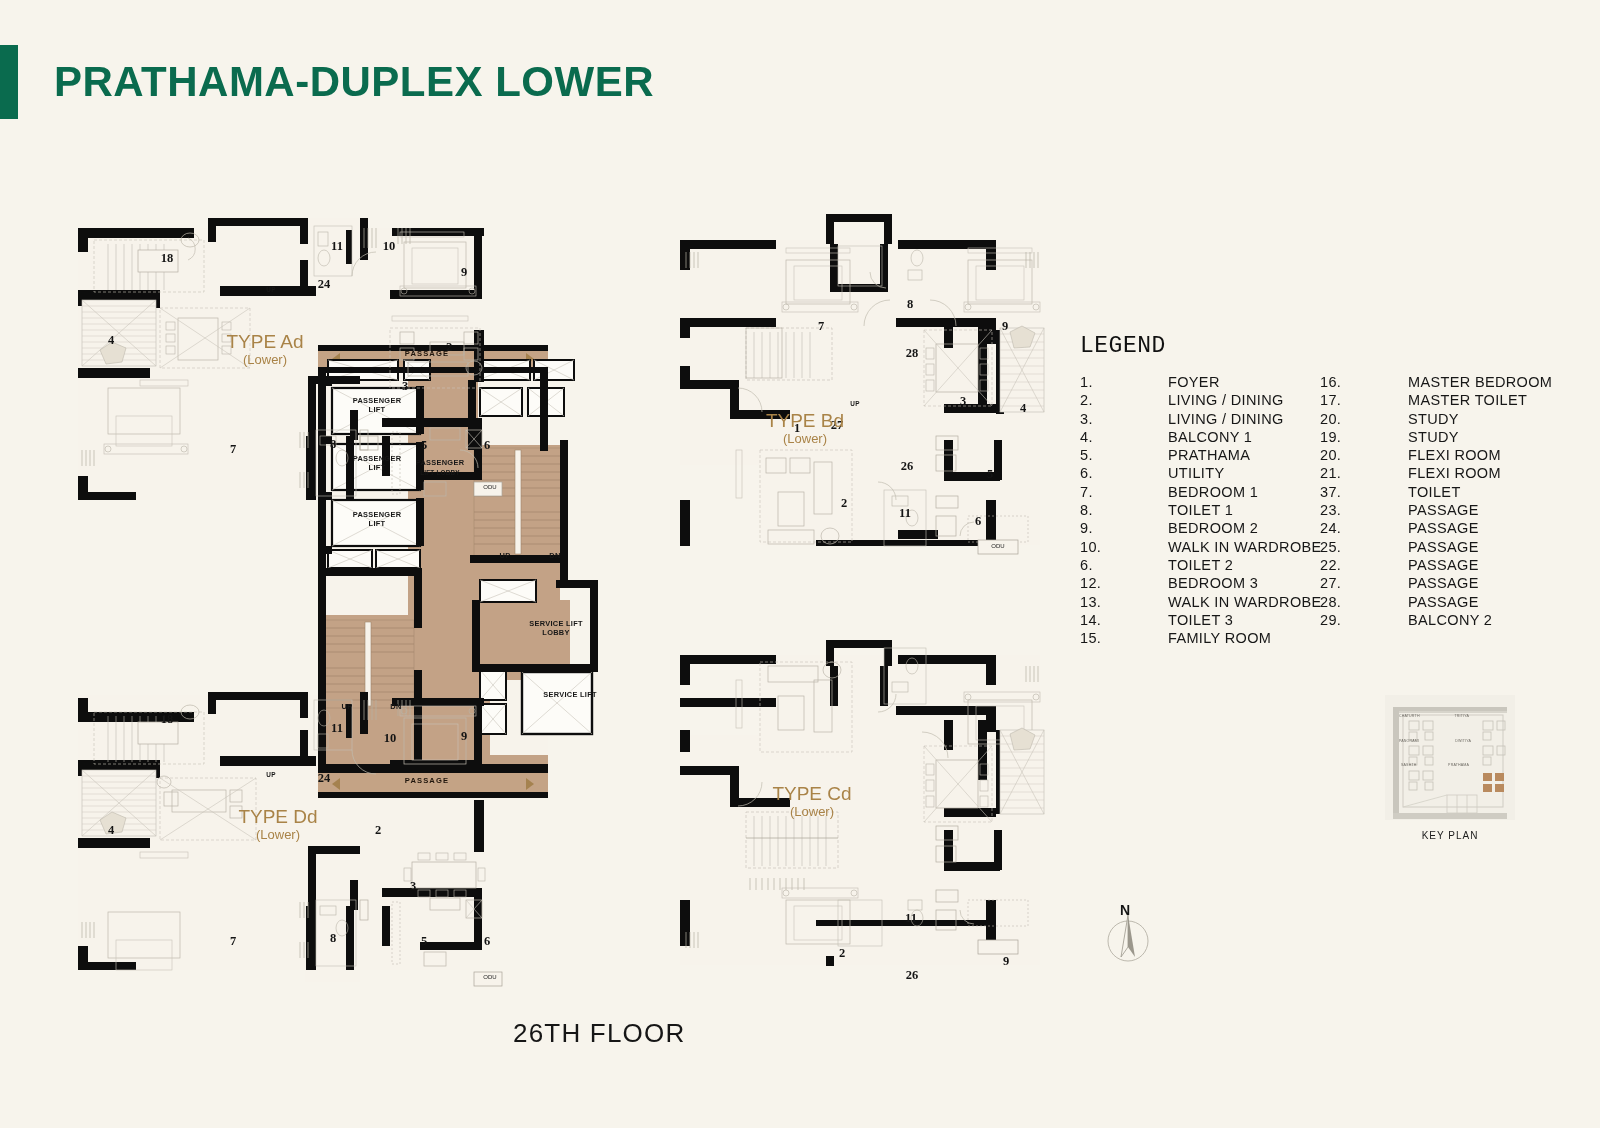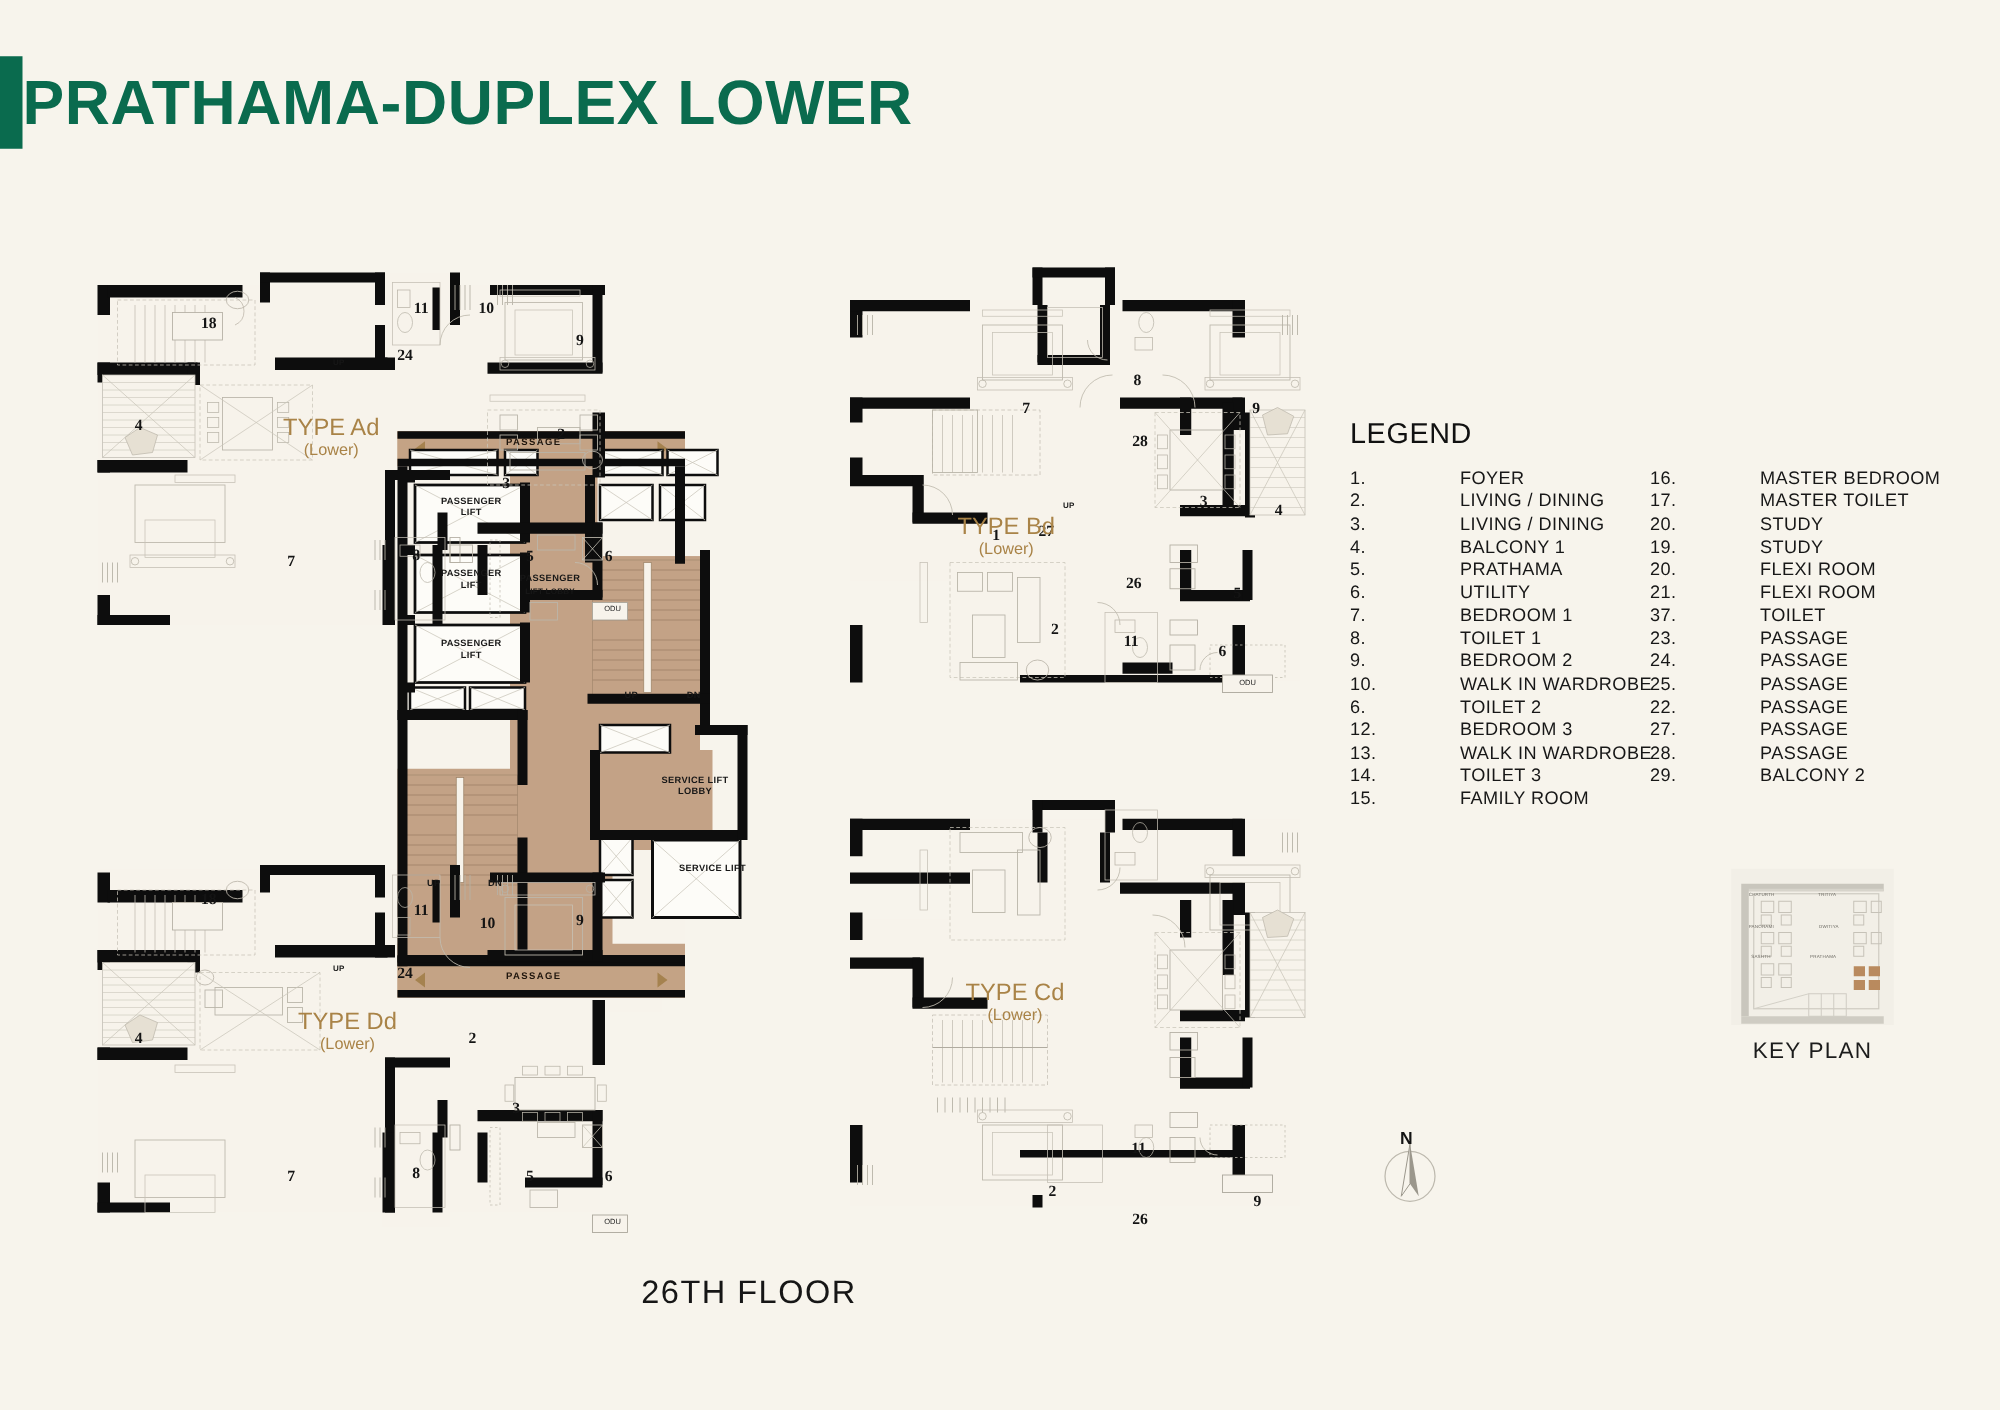--- a/index.html
+++ b/index.html
@@ -23,21 +23,22 @@
     top: 45px;
     display: flex;
     align-items: center;
   }
   #title-accent {
     width: 18px;
     height: 74px;
     background: #0a6b4e;
   }
   #page-title {
-    font-size: 50px;
+    margin-left: 36px;
+    font-size: 42px;
     font-weight: bold;
     letter-spacing: 0.5px;
     color: #0a6b4e;
     font-family: "Liberation Sans", sans-serif;
     white-space: nowrap;
     text-align: center;
   }
 
   
   #plan-canvas {
@@ -54,20 +55,21 @@
     position: absolute;
     left: 1080px;
     top: 333px;
     width: 460px;
   }
   #legend-title {
     font-size: 23px;
     letter-spacing: 0.5px;
     margin-bottom: 14px;
     color: #111;
+    font-family: Liberation Mono, monospace;
   }
   .legend-cols {
     display: flex;
     gap: 22px;
   }
   .legend-col { width: 218px; }
   .legend-row {
     display: flex;
     font-size: 14.5px;
     line-height: 18.3px;
@@ -92,21 +94,21 @@
     width: 130px;
     height: 125px;
     background: #f2efe7;
     position: relative;
     overflow: hidden;
   }
   #key-plan-label {
     margin-top: 10px;
     text-align: center;
     width: 130px;
-    font-size: 18px;
+    font-size: 10px;
     letter-spacing: 1px;
     color: #1c1c1c;
   }
 
   
   #compass {
     position: absolute;
     left: 1098px;
     top: 895px;
     width: 60px;

